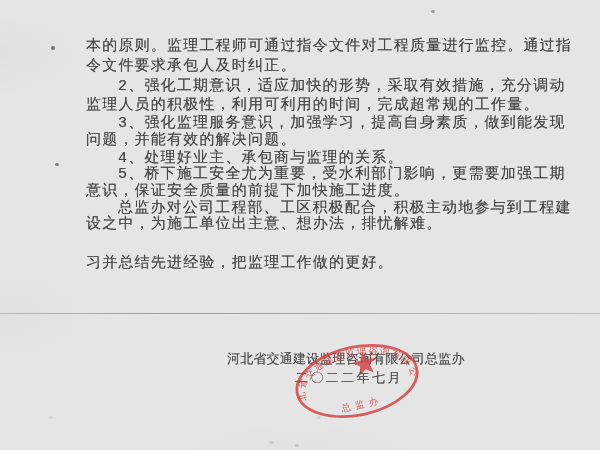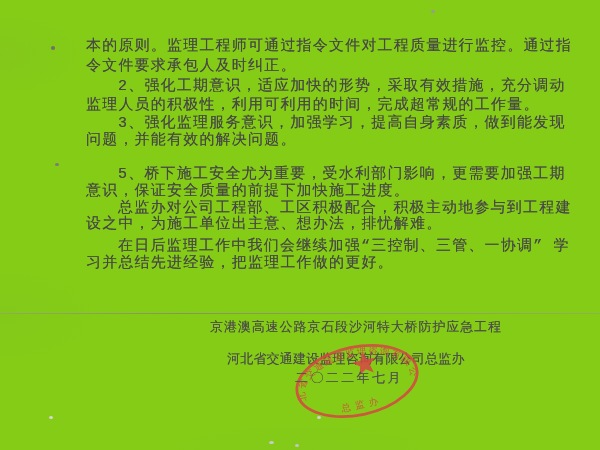--- a/index.html
+++ b/index.html
@@ -1,19 +1,19 @@
 <!DOCTYPE html>
 <html><head>
 <meta charset="utf-8">
 <style>
   html,body{margin:0;padding:0;}
   .page{
     position:relative;
     width:600px;height:450px;
-    background:#84cc16;
+    background:#e5e5e5;
     overflow:hidden;
     font-family:"Liberation Serif","DejaVu Serif",serif;
   }
   
   .scan-shade{
     position:absolute;inset:0;pointer-events:none;
     background:
       radial-gradient(120px 60px at 0% 12%, rgba(120,120,120,.05), transparent 70%),
       radial-gradient(140px 70px at 0% 70%, rgba(120,120,120,.04), transparent 70%),
       radial-gradient(200px 40px at 50% 100%, rgba(120,120,120,.03), transparent 70%);
@@ -64,30 +64,29 @@
 
 <div class="page">
   <div class="scan-shade"></div>
 
   <div class="bline" style="top:36px">本的原则。监理工程师可通过指令文件对工程质量进行监控。通过指</div>
   <div class="bline" style="top:56px">令文件要求承包人及时纠正。</div>
   <div class="bline ind" style="top:76px">2、强化工期意识，适应加快的形势，采取有效措施，充分调动</div>
   <div class="bline" style="top:95px">监理人员的积极性，利用可利用的时间，完成超常规的工作量。</div>
   <div class="bline ind" style="top:113px">3、强化监理服务意识，加强学习，提高自身素质，做到能发现</div>
   <div class="bline" style="top:130px">问题，并能有效的解决问题。</div>
+  <div class="bline ind" style="top:148px">4、处理好业主、承包商与监理的关系。</div>
   <div class="bline ind" style="top:164px">5、桥下施工安全尤为重要，受水利部门影响，更需要加强工期</div>
   <div class="bline" style="top:181px">意识，保证安全质量的前提下加快施工进度。</div>
   <div class="bline ind" style="top:198px">总监办对公司工程部、工区积极配合，积极主动地参与到工程建</div>
   <div class="bline" style="top:214px">设之中，为施工单位出主意、想办法，排忧解难。</div>
-  <div class="bline ind" style="top:236px">在日后监理工作中我们会继续加强“三控制、三管、一协调” 学</div>
   <div class="bline" style="top:253px">习并总结先进经验，把监理工作做的更好。</div>
 
   <div class="fold-line"></div>
 
-  <div class="foot project">京港澳高速公路京石段沙河特大桥防护应急工程</div>
   <div class="foot company">河北省交通建设监理咨询有限公司总监办</div>
 
   <svg class="seal" viewBox="0 0 130 76">
     <defs>
       <path id="sealArc" d="M 13 48 A 54 28 0 1 1 117 48" fill="none"></path>
     </defs>
     <ellipse cx="65" cy="38" rx="61" ry="34" fill="none" stroke="#d84545" stroke-width="2.8"></ellipse>
     <text font-size="9.5" fill="#d84545" letter-spacing="1.6" style="font-family:'Liberation Serif','DejaVu Serif',serif;">
       <textPath href="#sealArc" startOffset="50%" text-anchor="middle">河北省交通建设监理咨询有限公司</textPath>
     </text>

